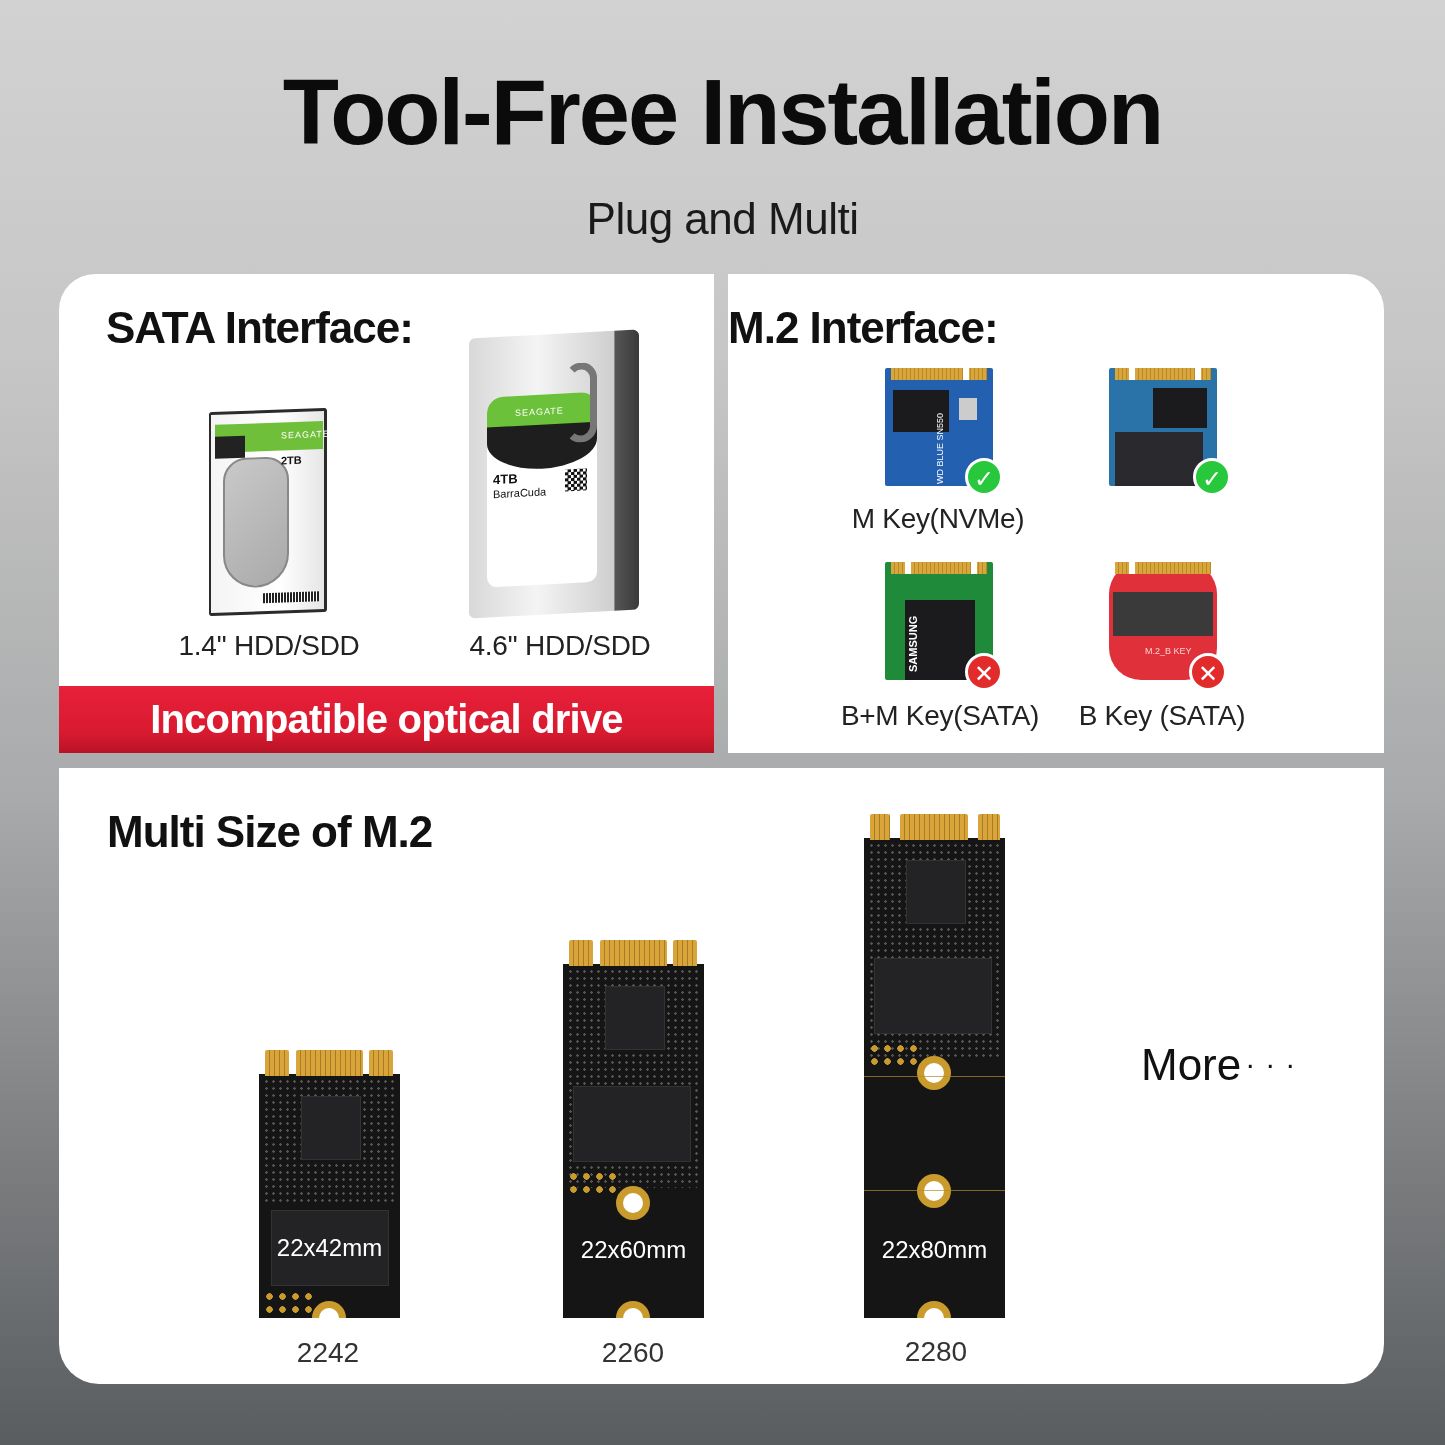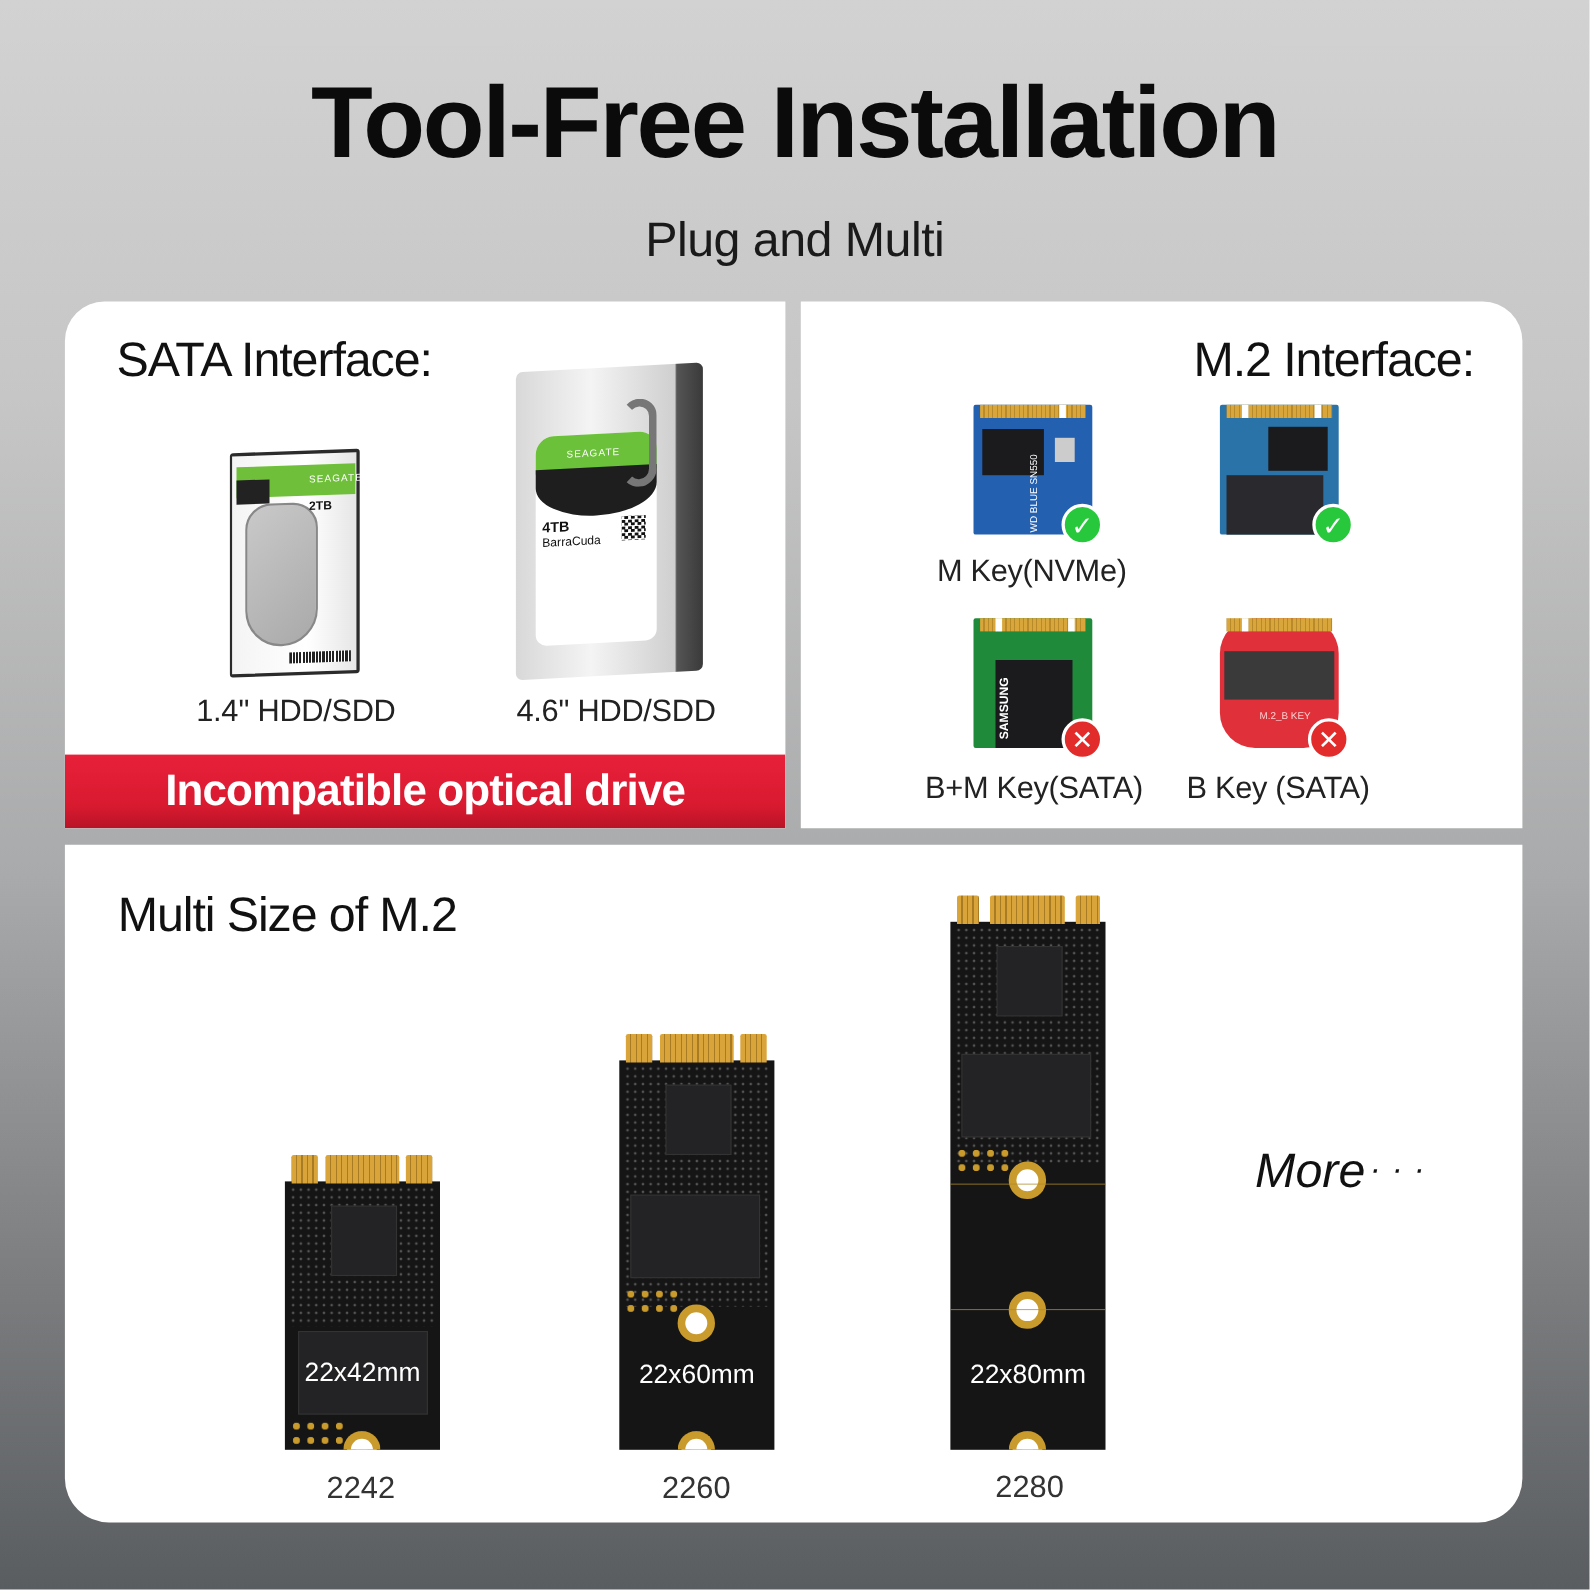--- a/index.html
+++ b/index.html
@@ -24,21 +24,21 @@
     letter-spacing: -0.5px;
   }
 
   
   .card { background: #ffffff; }
   .card-sata { left: 59px; top: 274px; width: 655px; height: 479px; border-top-left-radius: 36px; overflow: hidden; }
   .card-m2 { left: 728px; top: 274px; width: 656px; height: 479px; border-top-right-radius: 36px; }
   .card-size { left: 59px; top: 768px; width: 1325px; height: 616px; border-bottom-left-radius: 40px; border-bottom-right-radius: 40px; padding-left: 44px; }
 
   .card-heading {
-    font-weight: normal; font-size: 44px; color: #111; line-height: 52px; letter-spacing: -1px;
+    font-weight: bold; font-size: 44px; color: #111; line-height: 52px; letter-spacing: -1px;
   }
   .label { font-size: 28px; color: #222; line-height: 34px; text-align: center; letter-spacing: -0.3px; }
 
   .warn-band {
     left: 0; bottom: 0; width: 655px; height: 67px;
     background: linear-gradient(180deg, #e8203a 0%, #d81a2f 70%, #b81327 100%);
     color: #fff; font-weight: bold; font-size: 40px; text-align: center; line-height: 67px;
     letter-spacing: -0.8px;
   }
 
@@ -95,21 +95,21 @@
   .board .trace { position: absolute; background:
       radial-gradient(circle, #8a8a8a 1px, transparent 1.5px) 0 0/7px 7px; opacity: .55; }
   .board .hole { position: absolute; width: 34px; height: 34px; border-radius: 50%; background: #fff; border: 7px solid #c99a2c; }
   .board .half-hole { position: absolute; width: 34px; height: 17px; background: #fff; border: 7px solid #c99a2c; border-bottom: none; border-radius: 17px 17px 0 0; }
   .board .size { position: absolute; left: 0; width: 100%; text-align: center; color: #fff; font-size: 24px; }
   .board .line { position: absolute; left: 0; width: 100%; height: 1px; background: #b08a2c; opacity: .7; }
   .board .gold-dots { position: absolute;
     background: radial-gradient(circle, #c99a2c 3px, transparent 3.5px) 0 0/13px 13px; }
   .code-label { font-size: 28px; color: #333; text-align: center; width: 160px; }
 
-  .more { left: 1082px; top: 272px; font-size: 44px; color: #111; font-style: italic; }
+  .more { left: 1082px; top: 272px; font-size: 44px; color: #111; }
   .more .dots { font-size: 30px; letter-spacing: 10px; margin-left: 4px; vertical-align: 6px; }
 </style>
 </head>
 <body>
 
 <div class="abs hero-title">Tool-Free Installation</div>
 <div class="abs hero-sub">Plug and Multi</div>
 
 <div class="abs card card-sata">
   <div class="abs card-heading" style="left:47px;top:28px;">SATA Interface:</div>
@@ -135,21 +135,21 @@
     </div>
     <div class="abs qr"></div>
     <div class="abs arm"></div>
   </div>
   <div class="abs label" style="left:391px;top:355px;width:220px;">4.6'' HDD/SDD</div>
 
   <div class="abs warn-band">Incompatible optical drive</div>
 </div>
 
 <div class="abs card card-m2">
-  <div class="abs card-heading" style="left:0;width:612px;text-align:right;top:28px;">M.2 Interface:</div>
+  <div class="abs card-heading" style="left:0;width:612px;text-align:left;top:28px;">M.2 Interface:</div>
 
   <div class="abs m2-thumb" style="left:157px;top:94px;background:#2460b0;">
     <div class="pins"></div>
     <div class="notch" style="left:78px;"></div>
     <div class="chip" style="left:8px;top:22px;width:56px;height:42px;"></div>
     <div class="chip" style="left:74px;top:30px;width:18px;height:22px;background:#ccc;"></div>
     <div class="abs" style="left:50px;top:70px;color:#fff;font-size:9px;transform:rotate(-90deg);transform-origin:left top;white-space:nowrap;top:116px;">WD BLUE SN550</div>
   </div>
   <div class="abs status-ok" style="left:237px;top:184px;">✓</div>
   <div class="abs label" style="left:110px;top:228px;width:200px;">M Key(NVMe)</div>

